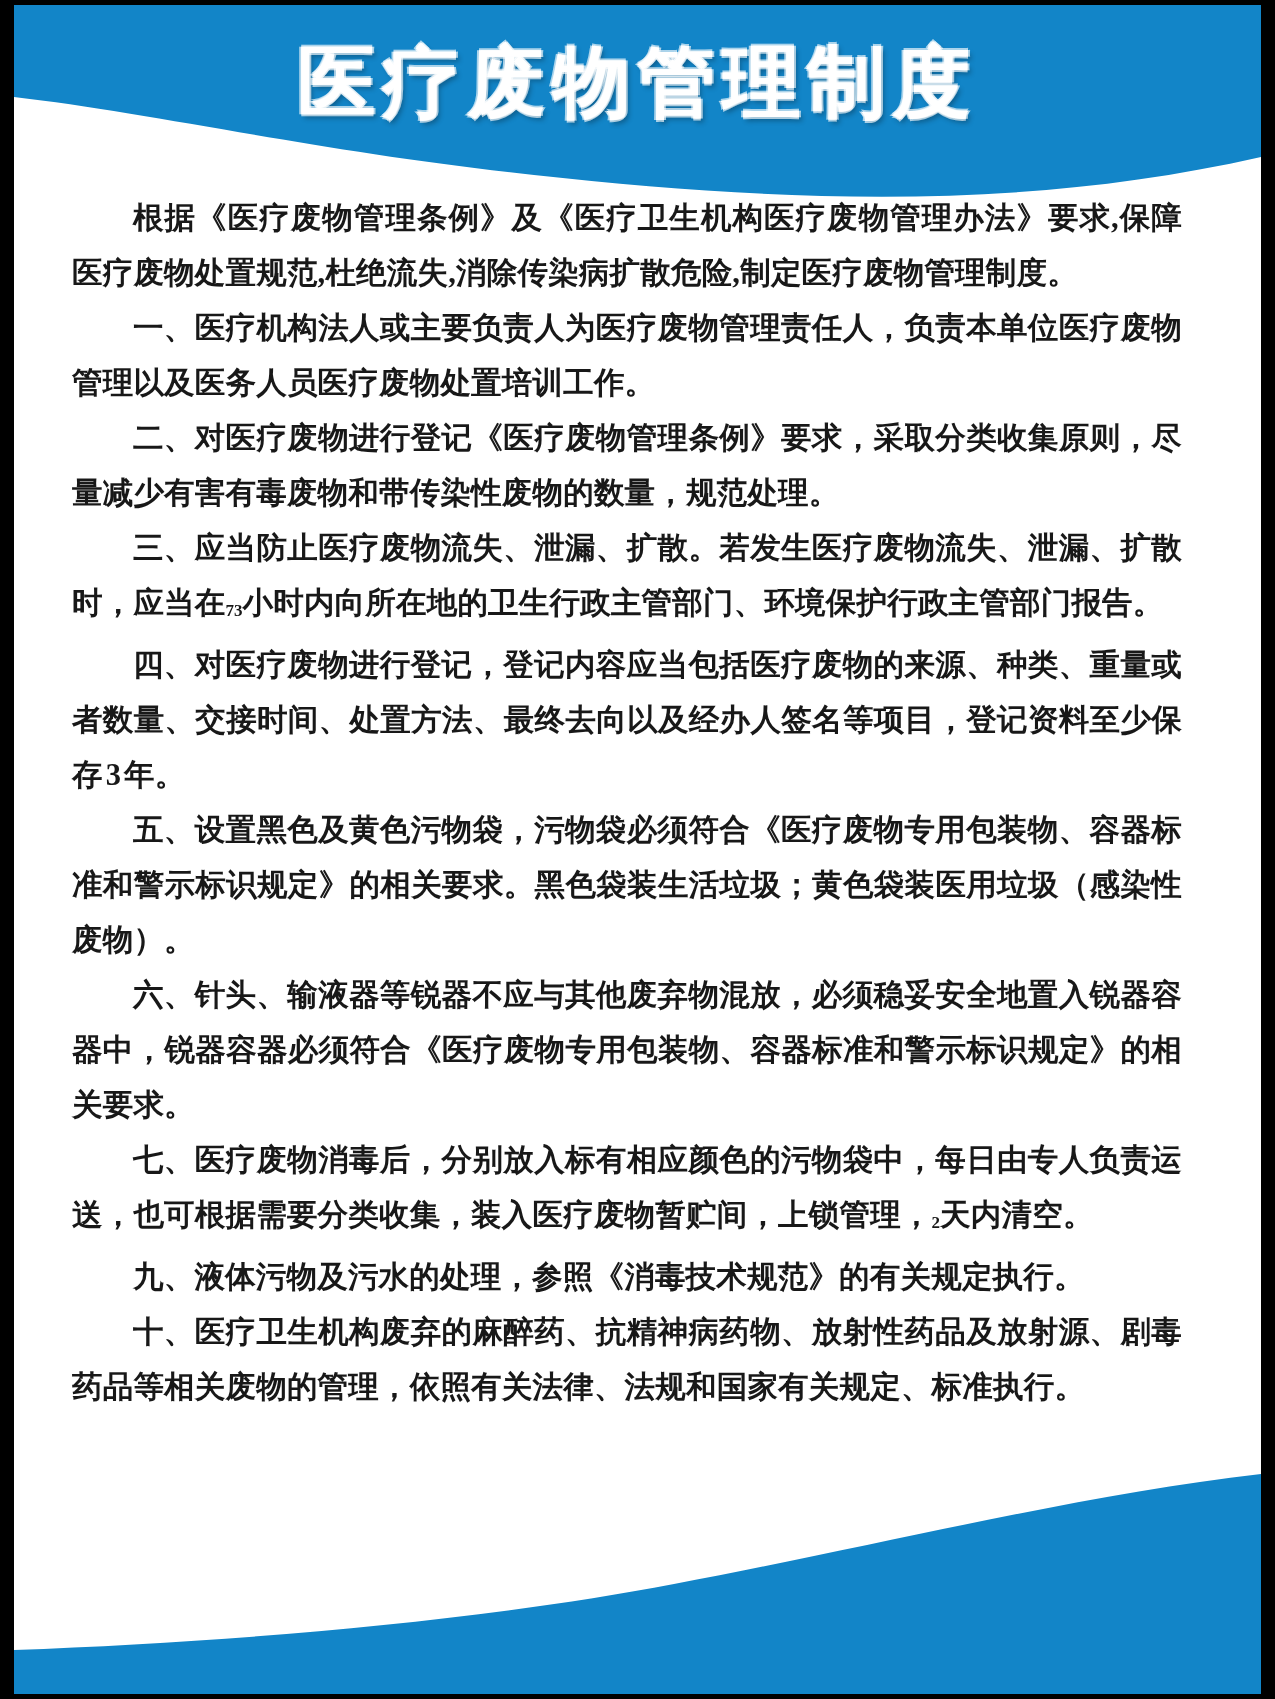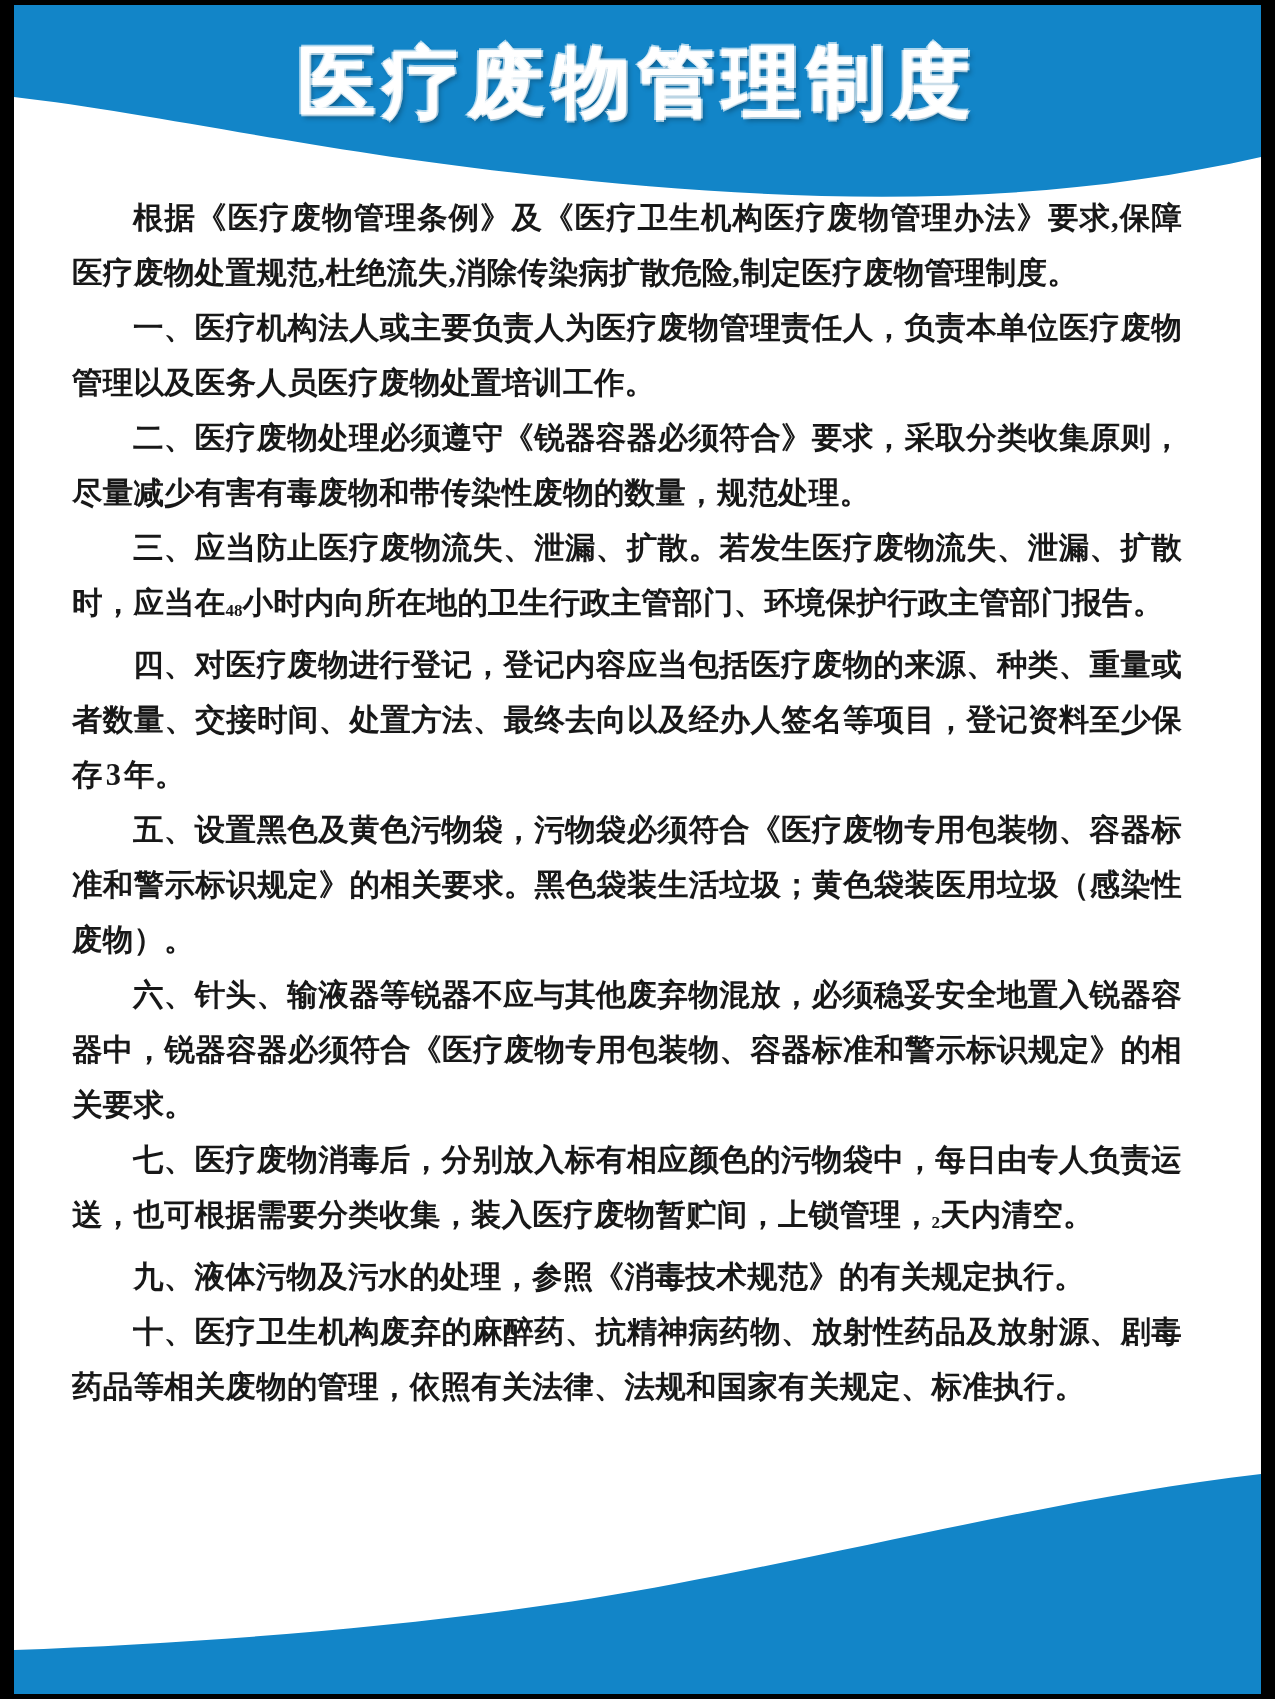--- a/index.html
+++ b/index.html
@@ -124,23 +124,23 @@
     <div class="title-wrap">
       <span class="poster-title">医疗废物管理制度</span>
     </div>
 
     <div class="body-text">
 
       <p class="para">根据《医疗废物管理条例》及《医疗卫生机构医疗废物管理办法》要求,保障医疗废物处置规范,杜绝流失,消除传染病扩散危险,制定医疗废物管理制度。</p>
 
       <p class="para">一、医疗机构法人或主要负责人为医疗废物管理责任人，负责本单位医疗废物管理以及医务人员医疗废物处置培训工作。</p>
 
-      <p class="para">二、医疗废物处理必须遵守《锐器容器必须符合》要求，采取分类收集原则，尽量减少有害有毒废物和带传染性废物的数量，规范处理。</p>
+      <p class="para">二、对医疗废物进行登记《医疗废物管理条例》要求，采取分类收集原则，尽量减少有害有毒废物和带传染性废物的数量，规范处理。</p>
 
-      <p class="para"><span>三、应当防止医疗废物流失、泄漏、扩散。若发生医疗废物流失、泄漏、扩散时，应当在</span><span class="num-small">48</span><span>小时内向所在地的卫生行政主管部门、环境保护行政主管部门报告。</span></p>
+      <p class="para"><span>三、应当防止医疗废物流失、泄漏、扩散。若发生医疗废物流失、泄漏、扩散时，应当在</span><span class="num-small">73</span><span>小时内向所在地的卫生行政主管部门、环境保护行政主管部门报告。</span></p>
 
       <p class="para"><span>四、对医疗废物进行登记，登记内容应当包括医疗废物的来源、种类、重量或者数量、交接时间、处置方法、最终去向以及经办人签名等项目，登记资料至少保存</span><span class="num-spaced">3</span><span>年。</span></p>
 
       <p class="para">五、设置黑色及黄色污物袋，污物袋必须符合《医疗废物专用包装物、容器标准和警示标识规定》的相关要求。黑色袋装生活垃圾；黄色袋装医用垃圾（感染性废物）。</p>
 
       <p class="para">六、针头、输液器等锐器不应与其他废弃物混放，必须稳妥安全地置入锐器容器中，锐器容器必须符合《医疗废物专用包装物、容器标准和警示标识规定》的相关要求。</p>
 
       <p class="para"><span>七、医疗废物消毒后，分别放入标有相应颜色的污物袋中，每日由专人负责运送，也可根据需要分类收集，装入医疗废物暂贮间，上锁管理，</span><span class="num-small">2</span><span>天内清空。</span></p>
 
 

